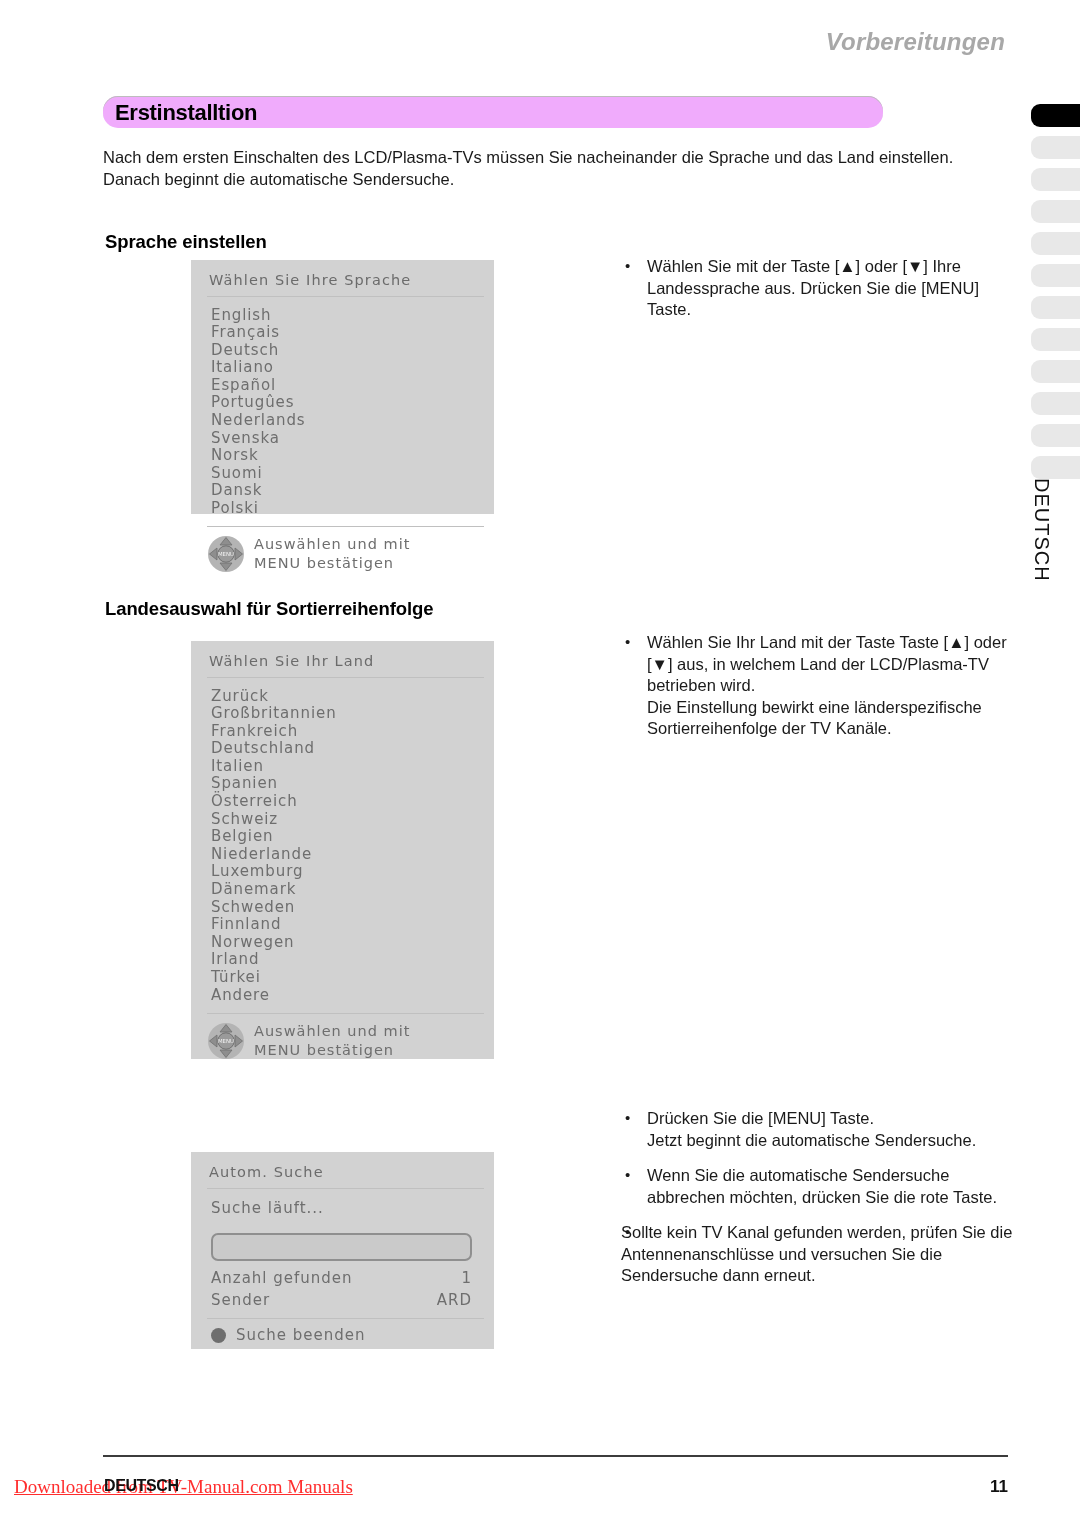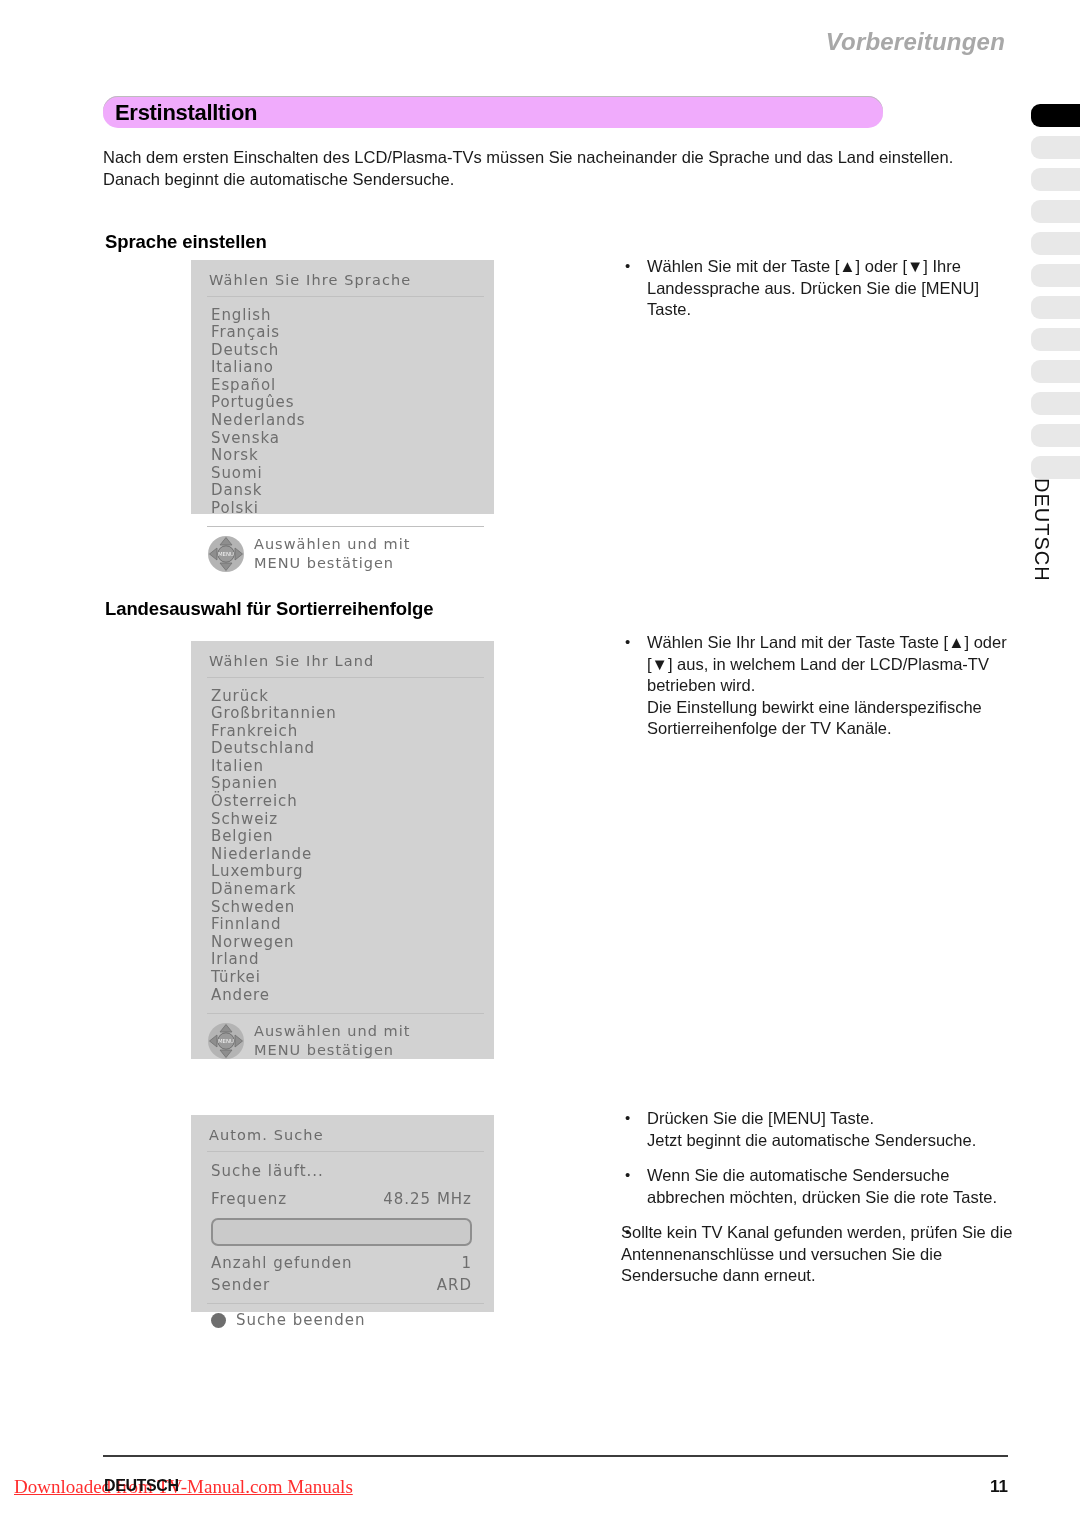--- a/index.html
+++ b/index.html
@@ -141,21 +141,21 @@
     margin-left: 9px;
     color: #6e6e6e;
   }
 
   
   .dpad { position: relative; width: 38px; height: 38px; flex: 0 0 38px; }
 
   
   #osd-language { left: 191px; top: 260px; width: 303px; height: 254px; }
   #osd-country  { left: 191px; top: 641px; width: 303px; height: 418px; }
-  #osd-search   { left: 191px; top: 1115px; width: 303px; height: 197px; }
+  #osd-search   { left: 191px; top: 1152px; width: 303px; height: 197px; }
 
   
   .search-sub {
     font-size: 15px;
     letter-spacing: 1px;
     padding: 10px 0 8px 20px;
     color: #6e6e6e;
   }
   .kv-row {
     display: flex;
@@ -376,24 +376,20 @@
 </div>
 
 <div class="note-block" id="note-country">
   <div class="bullet-item">Wählen Sie Ihr Land mit der Taste Taste [▲] oder [▼] aus, in welchem Land der LCD/Plasma-TV betrieben wird.<br>Die Einstellung bewirkt eine länderspezifische Sortierreihenfolge der TV Kanäle.</div>
 </div>
 
 <div class="osd" id="osd-search">
   <div class="osd-title">Autom. Suche</div>
   <div class="rule"></div>
   <div class="search-sub">Suche läuft...</div>
-  <div class="kv-row">
-    <span>Frequenz</span>
-    <span>48.25 MHz</span>
-  </div>
   <div class="progress-outer"></div>
   <div class="kv-row">
     <span>Anzahl gefunden</span>
     <span>1</span>
   </div>
   <div class="kv-row">
     <span>Sender</span>
     <span>ARD</span>
   </div>
   <div class="rule" style="margin-top:7px;"></div>

